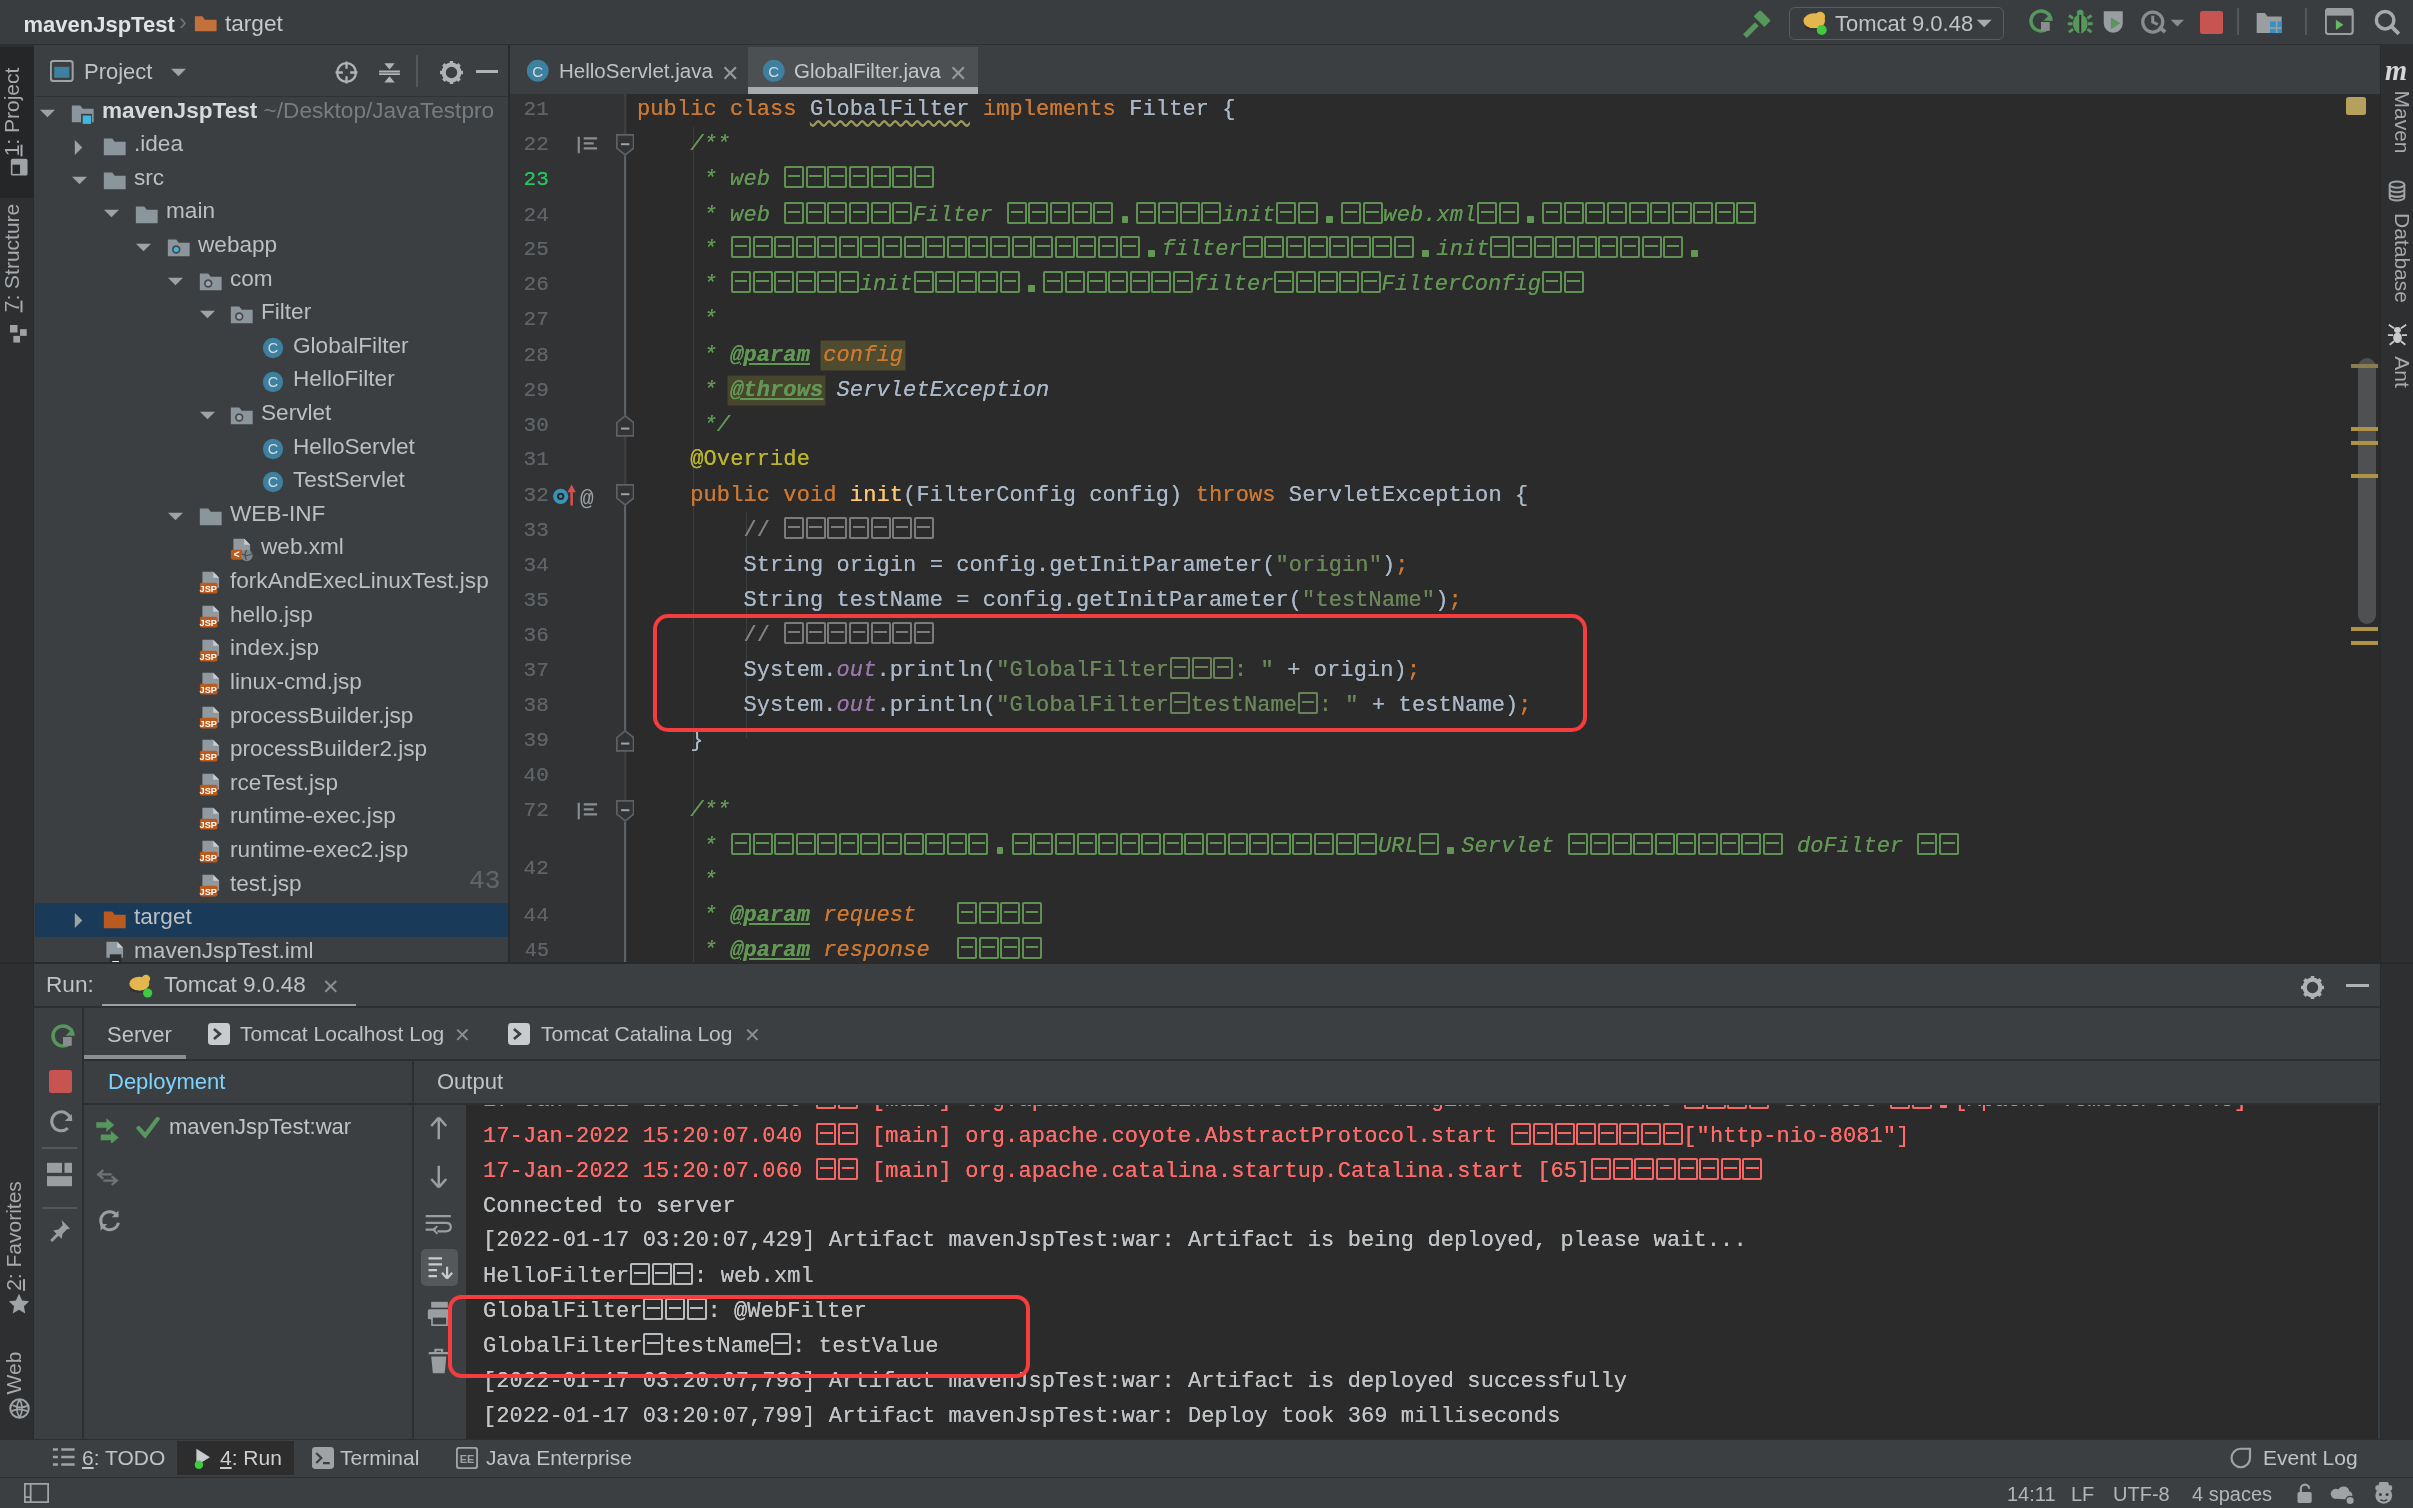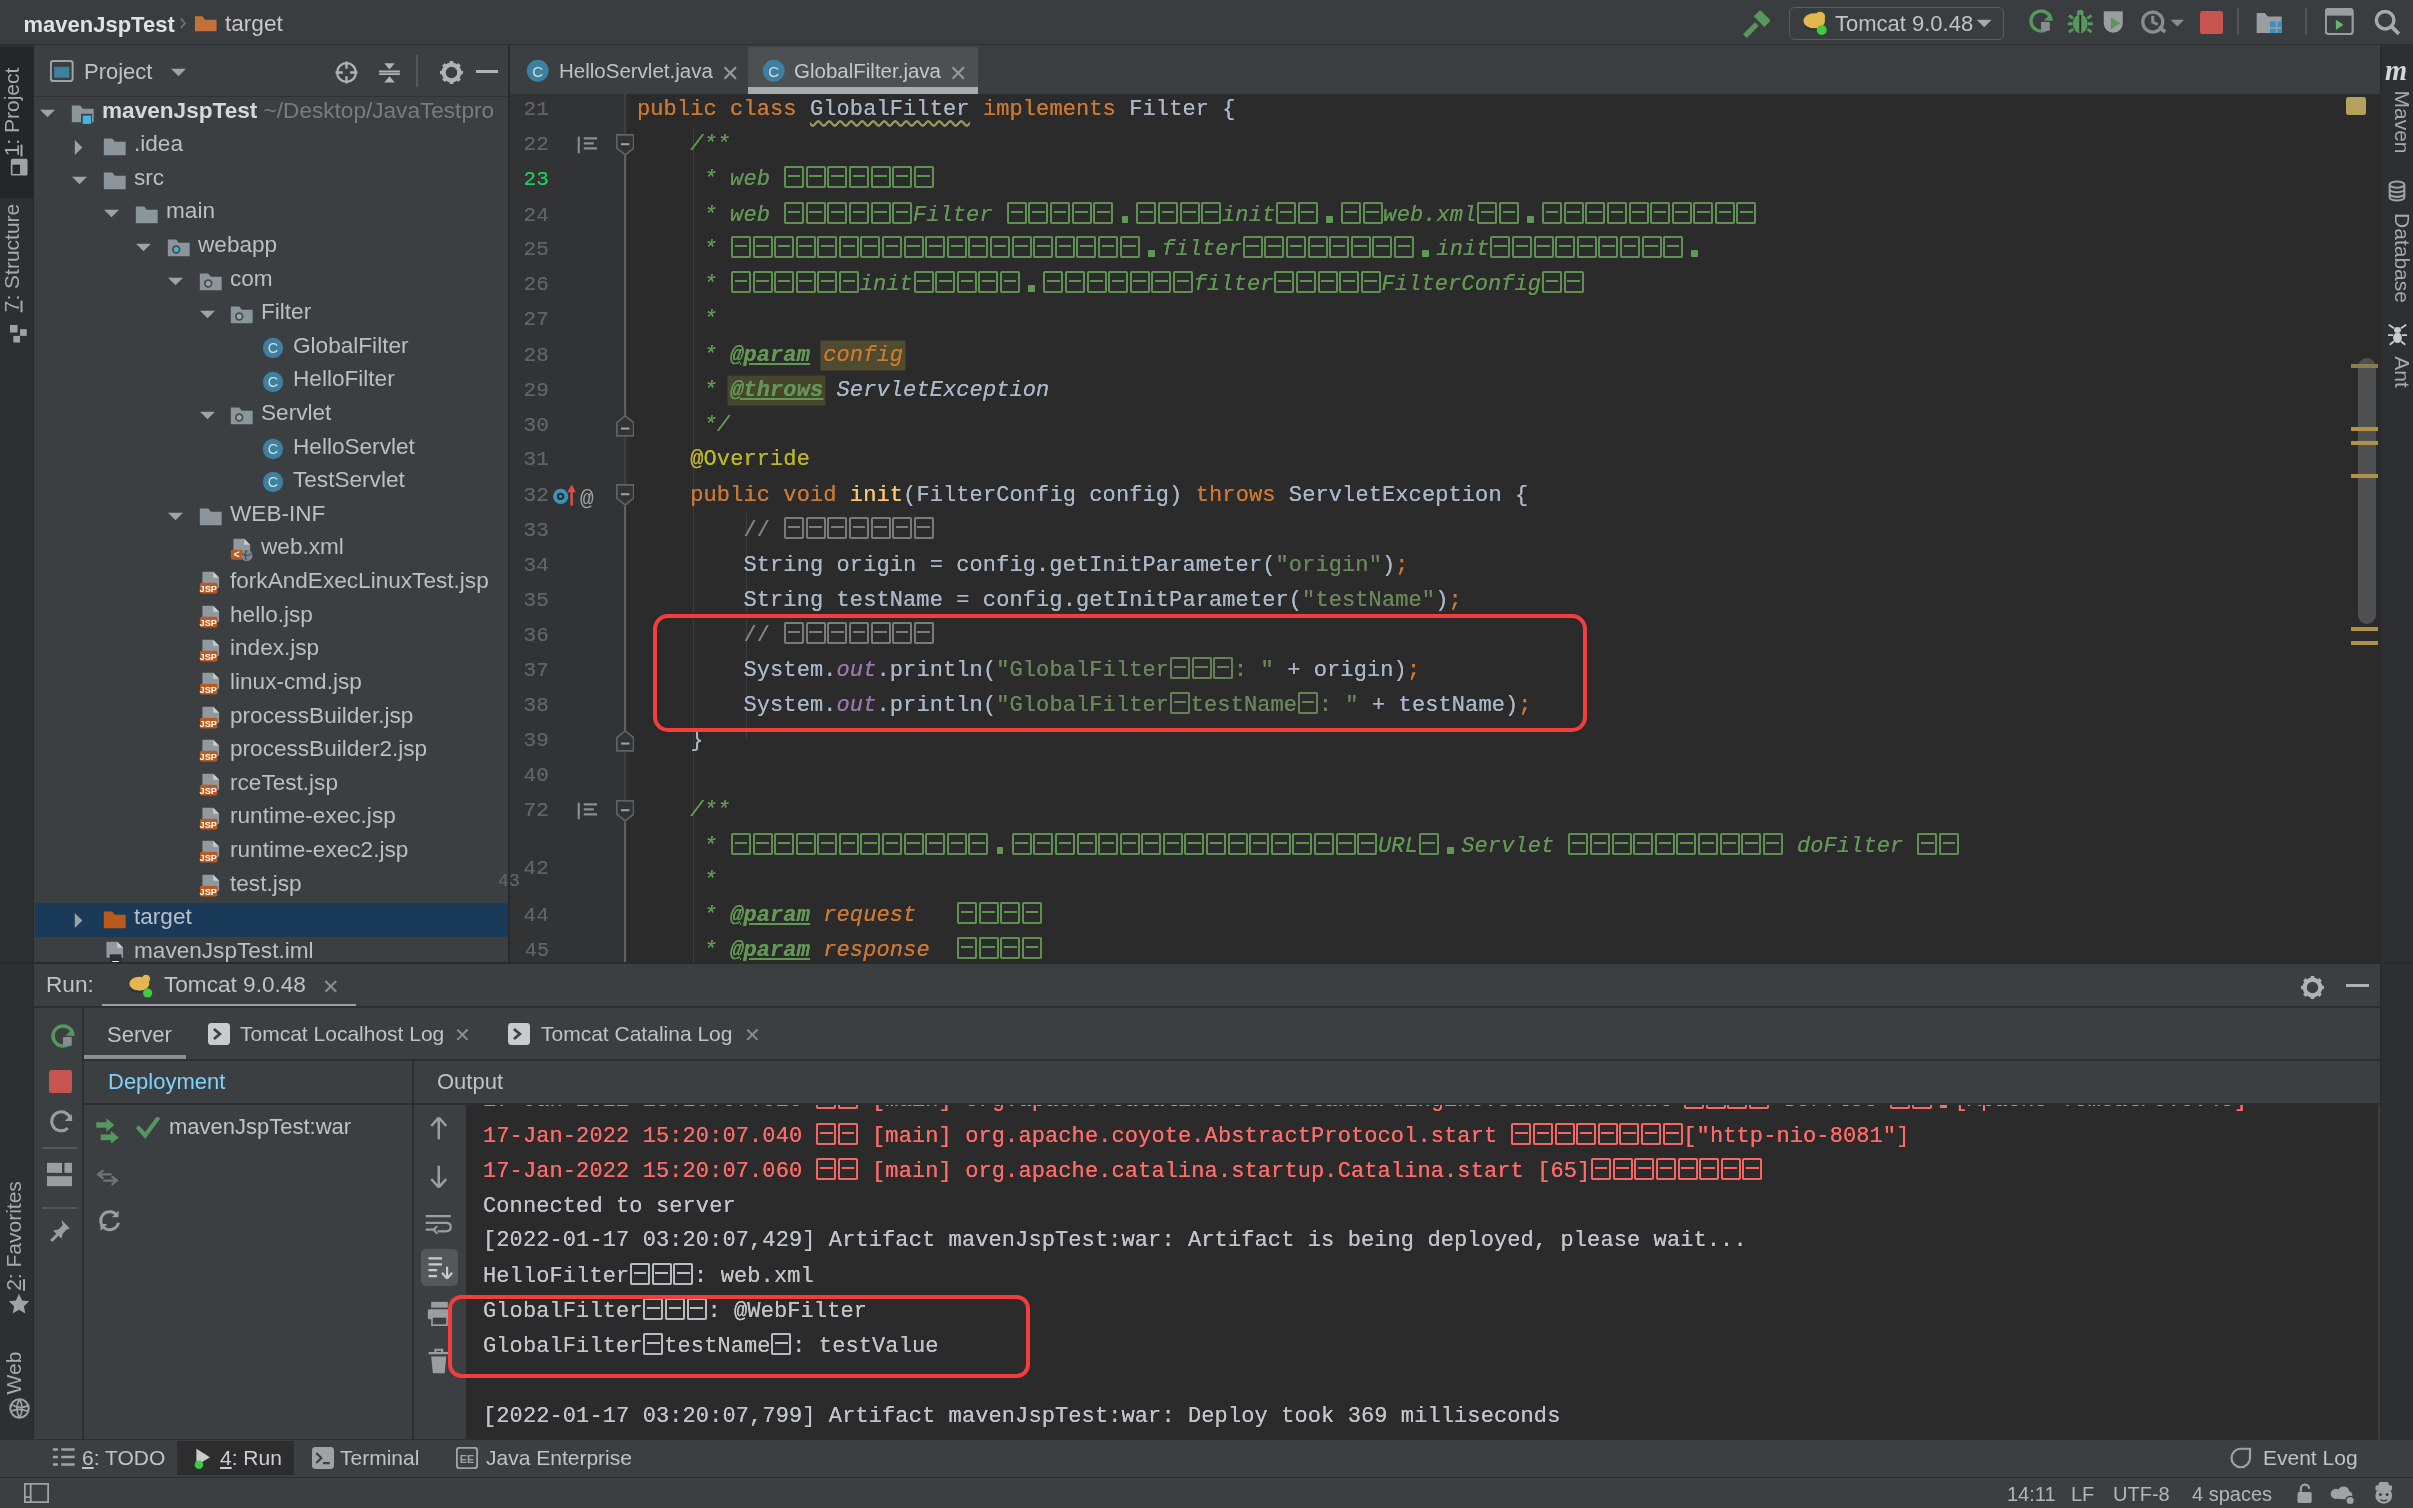--- a/index.html
+++ b/index.html
@@ -570,21 +570,21 @@
     <div class="ab mono" style="left:469px;top:514px;width:80px;text-align:right;font-size:21px;color:#606366;line-height:34px">33</div>
     <div class="ab mono" style="left:469px;top:549px;width:80px;text-align:right;font-size:21px;color:#606366;line-height:34px">34</div>
     <div class="ab mono" style="left:469px;top:584px;width:80px;text-align:right;font-size:21px;color:#606366;line-height:34px">35</div>
     <div class="ab mono" style="left:469px;top:619px;width:80px;text-align:right;font-size:21px;color:#606366;line-height:34px">36</div>
     <div class="ab mono" style="left:469px;top:654px;width:80px;text-align:right;font-size:21px;color:#606366;line-height:34px">37</div>
     <div class="ab mono" style="left:469px;top:689px;width:80px;text-align:right;font-size:21px;color:#606366;line-height:34px">38</div>
     <div class="ab mono" style="left:469px;top:724px;width:80px;text-align:right;font-size:21px;color:#606366;line-height:34px">39</div>
     <div class="ab mono" style="left:469px;top:759px;width:80px;text-align:right;font-size:21px;color:#606366;line-height:34px">40</div>
     <div class="ab mono" style="left:469px;top:794px;width:80px;text-align:right;font-size:21px;color:#606366;line-height:34px">72</div>
     <div class="ab mono" style="left:469px;top:852px;width:80px;text-align:right;font-size:21px;color:#606366;line-height:34px">42</div>
-    <div class="ab mono" style="left:469px;top:864px;width:80px;text-align:center;font-size:18px;color:#606366;line-height:34px">43</div>
+    <div class="ab mono" style="left:469px;top:864px;width:80px;text-align:left;font-size:26px;color:#606366;line-height:34px">43</div>
     <div class="ab mono" style="left:469px;top:899px;width:80px;text-align:right;font-size:21px;color:#606366;line-height:34px">44</div>
     <div class="ab mono" style="left:469px;top:934px;width:80px;text-align:right;font-size:20px;color:#606366;line-height:34px">45</div>
 <div class="ab" style="left:624px;top:156px;width:1.7px;height:259px;background:#5f6264"></div>
     <div class="ab" style="left:624px;top:506px;width:1.7px;height:224px;background:#5f6264"></div>
     <div class="ab" style="left:616px;top:134px">
       <svg width="18.4" height="22.6" viewBox="0 0 22 27">
         <path d="M1 1 h20 v16 l-10 8 -10 -8 z" fill="#313335" stroke="#5f6264" stroke-width="2"></path>
         <rect x="6" y="11" width="10" height="2.4" fill="#9fa3a6"></rect>
       </svg>
     </div>
@@ -817,20 +817,21 @@
 <div class="ab" style="left:466px;top:1105px;width:1912px;height:334px;overflow:hidden">
       <div class="ab" style="left:-466px;top:-1105px;width:2413px;height:1508px">
         <div class="ab mono" style="left:483px;top:1084px;line-height:34px;color:#ff6b68;white-space:pre">17-Jan-2022 15:20:07.026 <b class="cj"></b><b class="cj"></b> [main] org.apache.catalina.core.StandardEngine.startInternal <b class="cj"></b><b class="cj"></b><b class="cj"></b><b class="cj"></b> Servlet <b class="cj"></b><b class="cj"></b><b class="cjp"></b>[Apache Tomcat/9.0.48]</div>
         <div class="ab mono" style="left:483px;top:1120px;line-height:34px;color:#ff6b68;white-space:pre">17-Jan-2022 15:20:07.040 <b class="cj"></b><b class="cj"></b> [main] org.apache.coyote.AbstractProtocol.start <b class="cj"></b><b class="cj"></b><b class="cj"></b><b class="cj"></b><b class="cj"></b><b class="cj"></b><b class="cj"></b><b class="cj"></b>["http-nio-8081"]</div>
         <div class="ab mono" style="left:483px;top:1155px;line-height:34px;color:#ff6b68;white-space:pre">17-Jan-2022 15:20:07.060 <b class="cj"></b><b class="cj"></b> [main] org.apache.catalina.startup.Catalina.start [65]<b class="cj"></b><b class="cj"></b><b class="cj"></b><b class="cj"></b><b class="cj"></b><b class="cj"></b><b class="cj"></b><b class="cj"></b></div>
         <div class="ab mono" style="left:483px;top:1190px;line-height:34px;color:#c2c5c7;white-space:pre">Connected to server</div>
         <div class="ab mono" style="left:483px;top:1224px;line-height:34px;color:#c2c5c7;white-space:pre">[2022-01-17 03:20:07,429] Artifact mavenJspTest:war: Artifact is being deployed, please wait...</div>
         <div class="ab mono" style="left:483px;top:1260px;line-height:34px;color:#c2c5c7;white-space:pre">HelloFilter<b class="cj"></b><b class="cj"></b><b class="cj"></b>: web.xml</div>
         <div class="ab mono" style="left:483px;top:1295px;line-height:34px;color:#c2c5c7;white-space:pre">GlobalFilter<b class="cj"></b><b class="cj"></b><b class="cj"></b>: @WebFilter</div>
         <div class="ab mono" style="left:483px;top:1330px;line-height:34px;color:#c2c5c7;white-space:pre">GlobalFilter<b class="cj"></b>testName<b class="cj"></b>: testValue</div>
+        <div class="ab mono" style="left:483px;top:1365px;line-height:34px;color:#c2c5c7;white-space:pre">[2022-01-17 03:20:07,798] Artifact mavenJspTest:war: Artifact is deployed successfully</div>
         <div class="ab mono" style="left:483px;top:1400px;line-height:34px;color:#c2c5c7;white-space:pre">[2022-01-17 03:20:07,799] Artifact mavenJspTest:war: Deploy took 369 milliseconds</div>
       </div>
     </div>
 <div class="ab" style="left:448px;top:1295px;width:582px;height:83px;border:4.2px solid #f63d3d;border-radius:13.4px"></div>
 
 <div class="ab" style="left:0;top:1439px;width:2413px;height:38px;background:#3c3f41;border-top:1.7px solid #2c2e30"></div>
 <div class="ab" style="left:0;top:1477px;width:2413px;height:32px;background:#3c3f41;border-top:1.7px solid #2c2e30"></div>
 <div class="ab" style="left:52px;top:1447px">
       <svg width="23.5" height="20" viewBox="0 0 28 24">
         <path d="M1 3 h6 M1 12 h6 M1 21 h6 M11 3 h16 M11 12 h16 M11 21 h16" stroke="#9fa3a6" stroke-width="3"></path>

